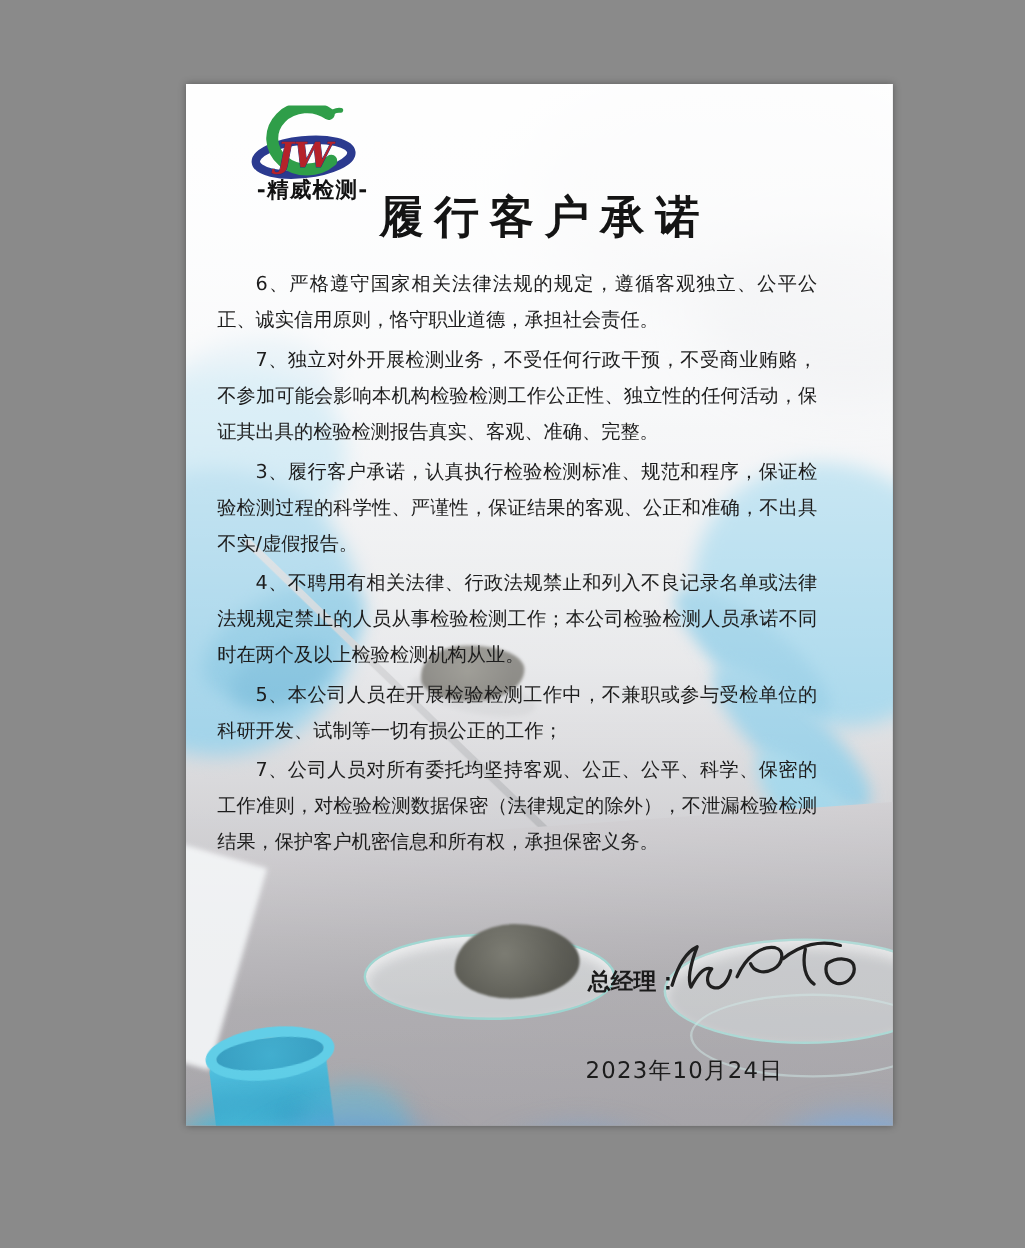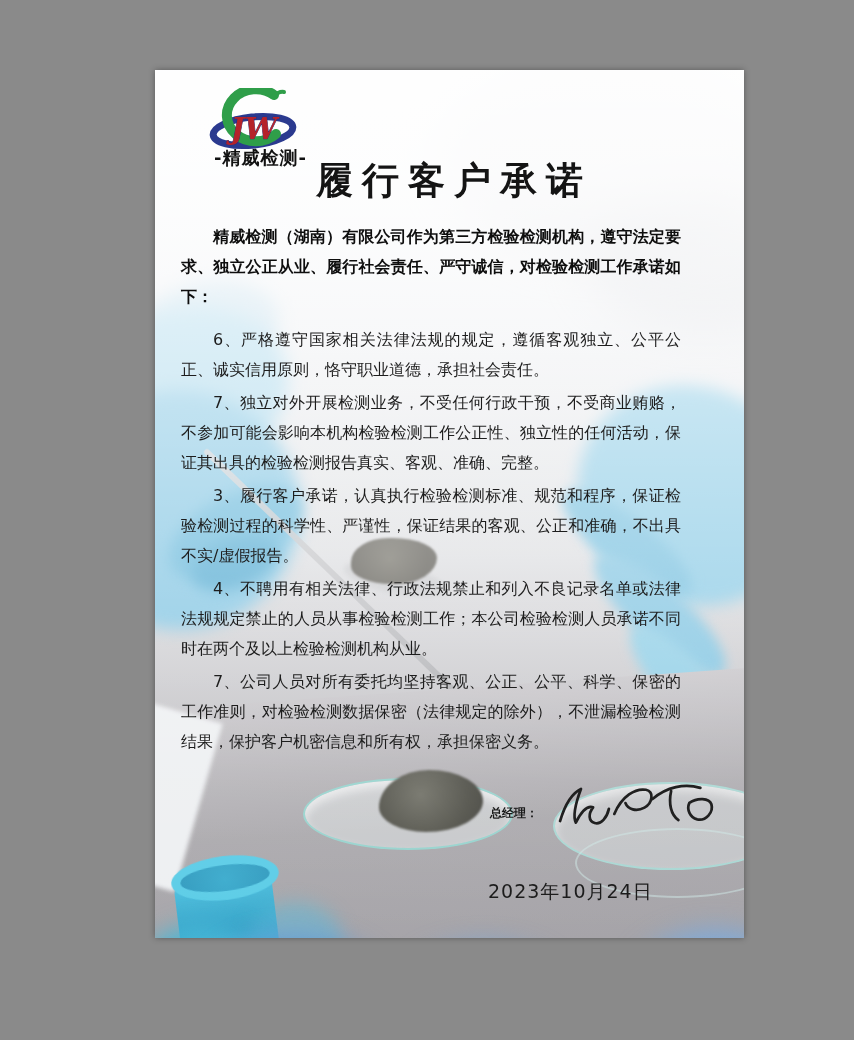--- a/index.html
+++ b/index.html
@@ -74,21 +74,21 @@
        font-size:18px;font-weight:bold;color:#121212;letter-spacing:1px;
        font-family:"DejaVu Sans","Liberation Sans",sans-serif;}
   .title{position:absolute;left:0;top:86px;width:100%;text-align:center;
        font-family:"DejaVu Serif","Liberation Serif",serif;
        font-size:37px;font-weight:bold;color:#141414;letter-spacing:9px;padding-left:9px;box-sizing:border-box;}
   .content{position:absolute;left:26px;top:152px;width:500px;
        font-size:16px;line-height:30px;color:#1d1d1d;
        text-align:justify;}
   .content p{margin:0 0 3px;text-indent:2em;}
   .content p.intro{font-weight:bold;color:#0e0e0e;margin-bottom:13px;}
-  .sign-label{position:absolute;left:335px;top:735px;font-size:12px;font-weight:600;color:#1a1a1a;}
+  .sign-label{position:absolute;left:335px;top:735px;font-size:19px;font-weight:600;color:#1a1a1a;}
   .sig{position:absolute;left:390px;top:706px;width:178px;height:64px;transform:rotate(-2deg);}
   .date{position:absolute;left:333px;top:809px;font-size:19px;color:#1c1c1c;letter-spacing:1px;}
 </style>
 </head>
 <body>
 
 <div class="paper">
 
   <div class="photo">
     <div class="blob blob-coat"></div>
@@ -127,25 +127,25 @@
         <ellipse cx="50" cy="43" rx="40" ry="14" fill="none" stroke="#2b3a8f" stroke-width="7" transform="rotate(-6 50 43)"></ellipse>
         <path d="M 71 7 A 29 26 0 1 0 73 46" fill="none" stroke="#2f9e49" stroke-width="10" stroke-linecap="round"></path>
         <path d="M 69 9 q 7 -6 12 -5" fill="none" stroke="#2f9e49" stroke-width="4" stroke-linecap="round"></path>
         <text x="51" y="51" text-anchor="middle" font-family="'DejaVu Serif','Liberation Serif',serif" font-size="29" font-style="italic" font-weight="bold" fill="#b5222a" stroke="#24307a" stroke-width="0.7" paint-order="stroke">JW</text>
       </svg>
     </div>
     <div class="brand">-精威检测-</div>
     <div class="title">履行客户承诺</div>
 
     <div class="content">
-      <p class="intro">精威检测（湖南）有限公司作为第三方检验检测机构，遵守法定要求、独立公正从业、履行社会责任、严守诚信，对检验检测工作承诺如下：</p>
       <p>6、严格遵守国家相关法律法规的规定，遵循客观独立、公平公正、诚实信用原则，恪守职业道德，承担社会责任。</p>
       <p>7、独立对外开展检测业务，不受任何行政干预，不受商业贿赂，不参加可能会影响本机构检验检测工作公正性、独立性的任何活动，保证其出具的检验检测报告真实、客观、准确、完整。</p>
       <p>3、履行客户承诺，认真执行检验检测标准、规范和程序，保证检验检测过程的科学性、严谨性，保证结果的客观、公正和准确，不出具不实/虚假报告。</p>
       <p>4、不聘用有相关法律、行政法规禁止和列入不良记录名单或法律法规规定禁止的人员从事检验检测工作；本公司检验检测人员承诺不同时在两个及以上检验检测机构从业。</p>
+      <p>5、本公司人员在开展检验检测工作中，不兼职或参与受检单位的科研开发、试制等一切有损公正的工作；</p>
       <p>7、公司人员对所有委托均坚持客观、公正、公平、科学、保密的工作准则，对检验检测数据保密（法律规定的除外），不泄漏检验检测结果，保护客户机密信息和所有权，承担保密义务。</p>
     </div>
 
     <div class="sign-label">总经理：</div>
     <svg class="sig" viewBox="0 0 170 60" aria-hidden="true">
       <g fill="none" stroke="#202020" stroke-width="2.6" stroke-linecap="round" stroke-linejoin="round">
         <path d="M14,40 C20,22 28,13 35,10 C30,22 26,35 29,42 C35,31 41,26 46,28 C41,34 41,41 47,43 C53,45 59,38 61,30"></path>
         <path d="M66,35 C74,18 87,11 97,13 C105,15 103,26 95,30 C87,34 79,31 77,25"></path>
         <path d="M103,22 C117,11 134,8 149,13"></path>
         <path d="M121,15 C118,27 120,38 127,43"></path>

